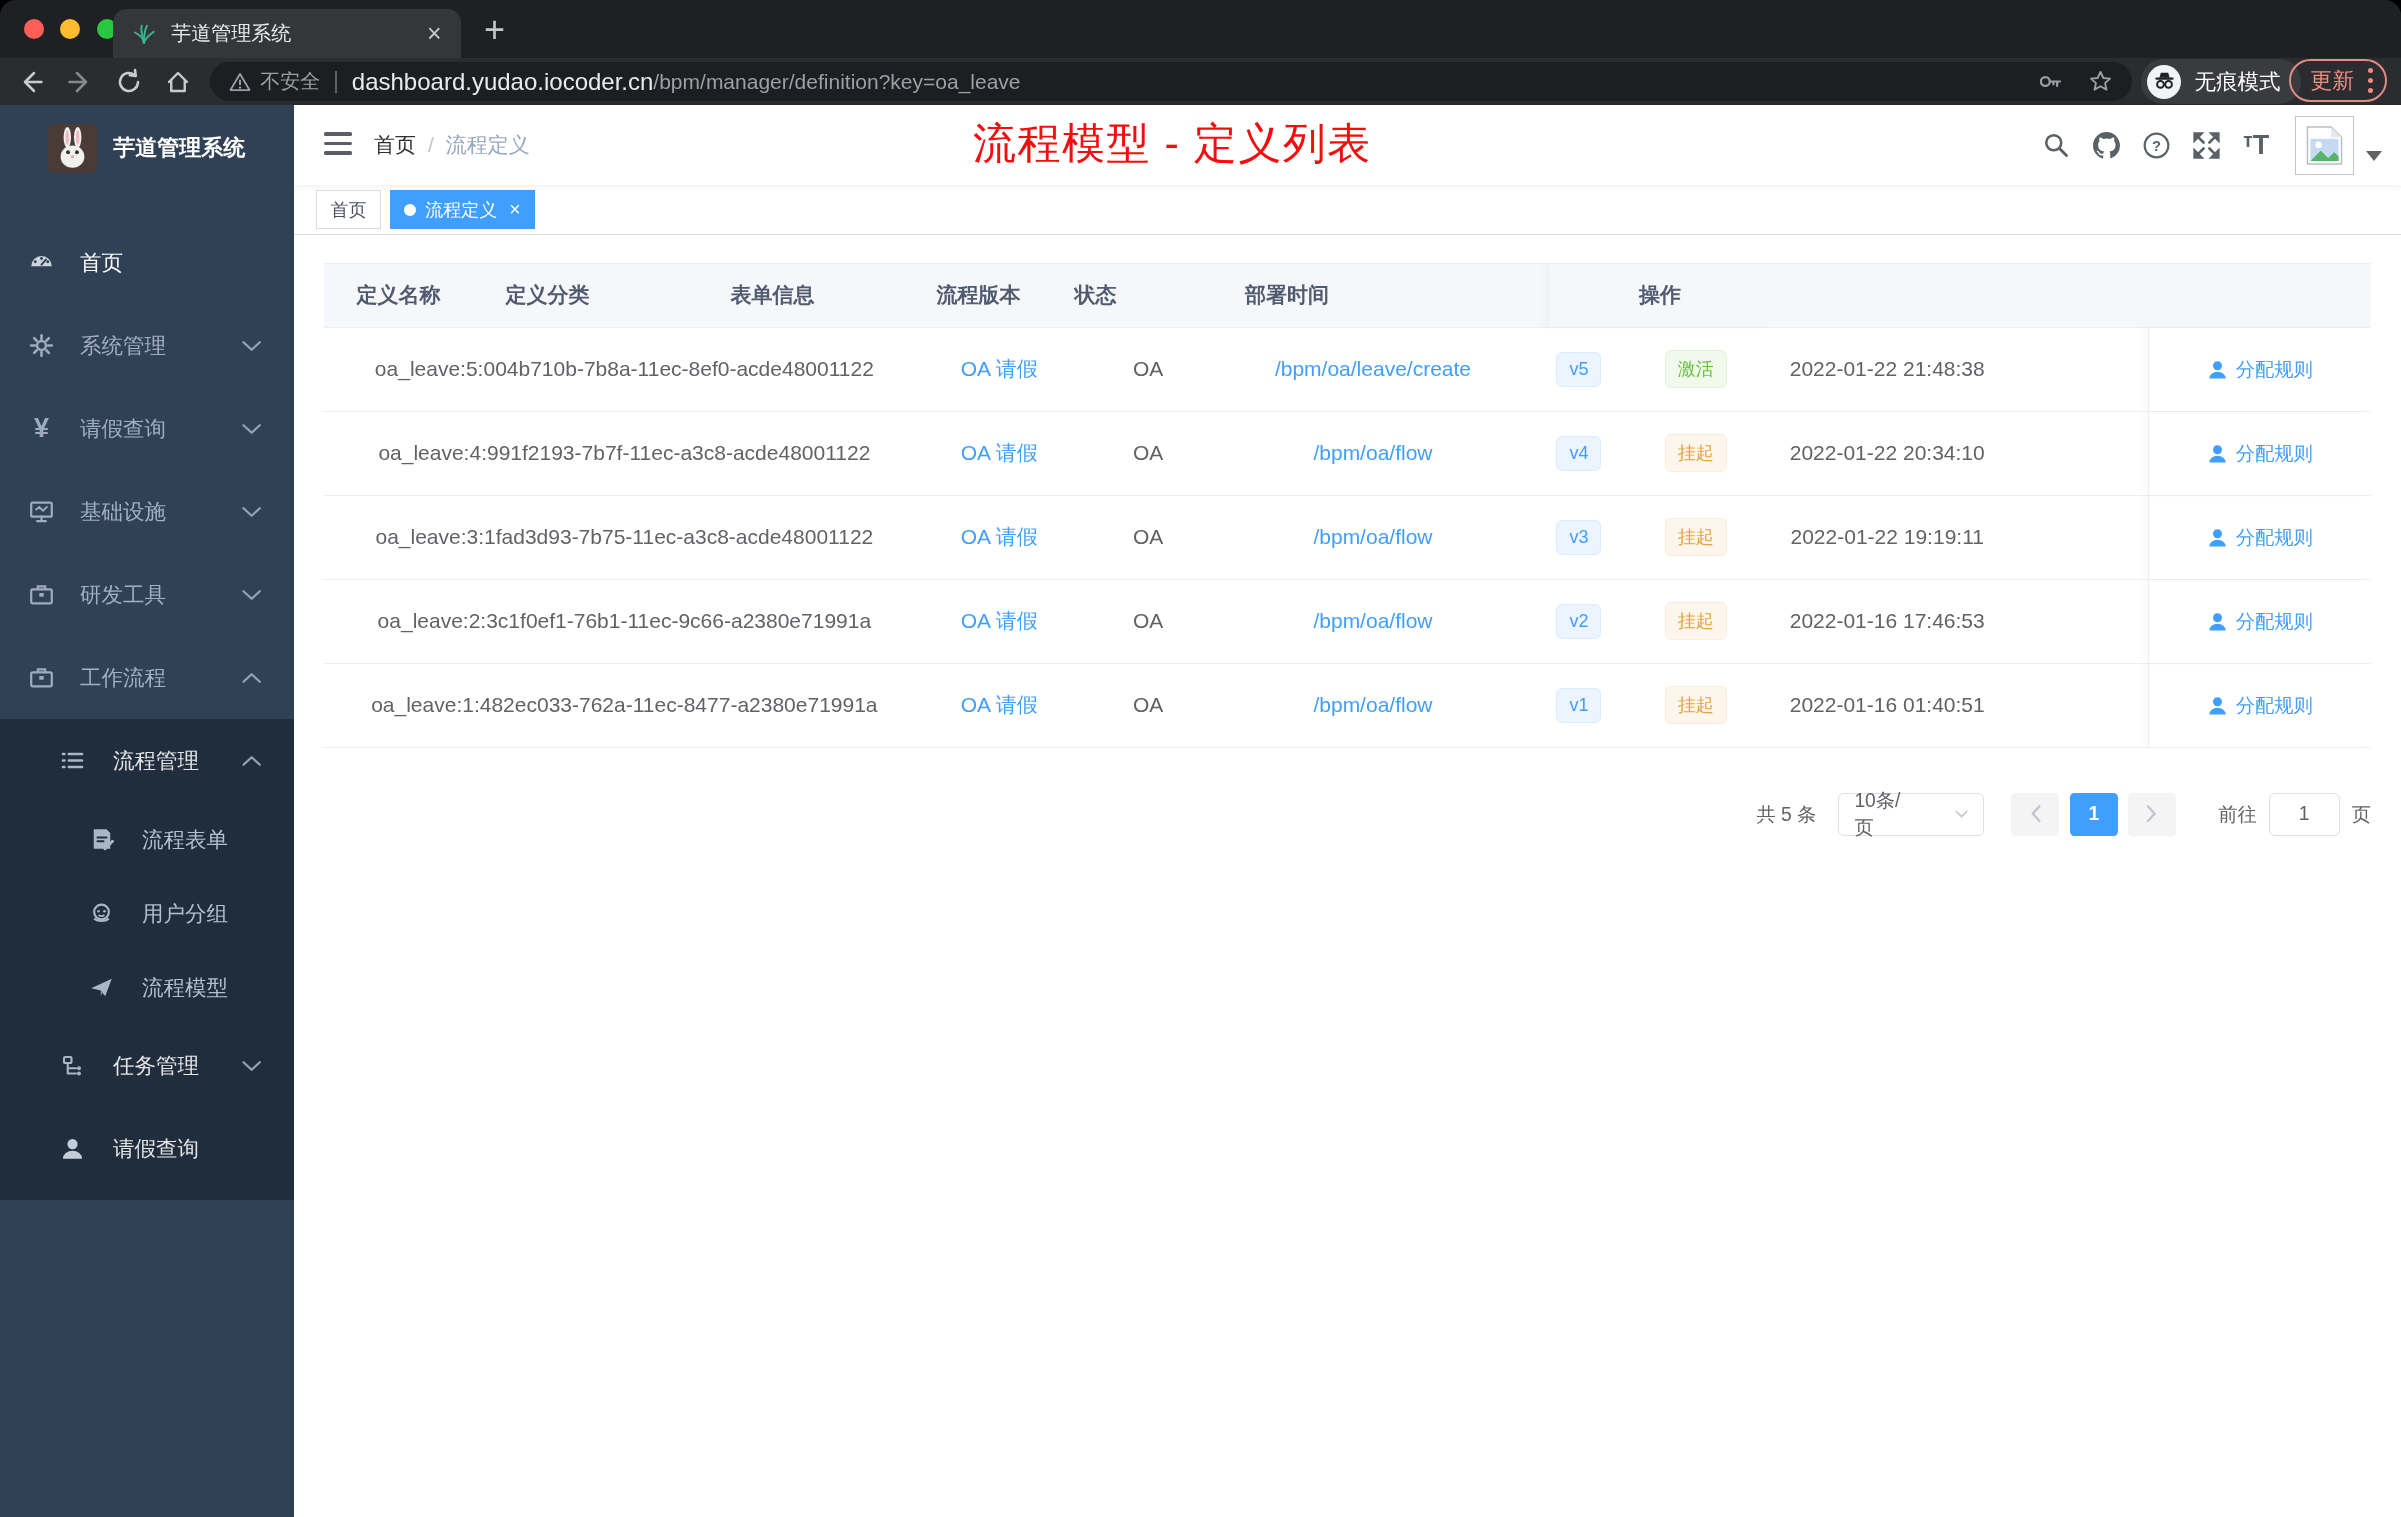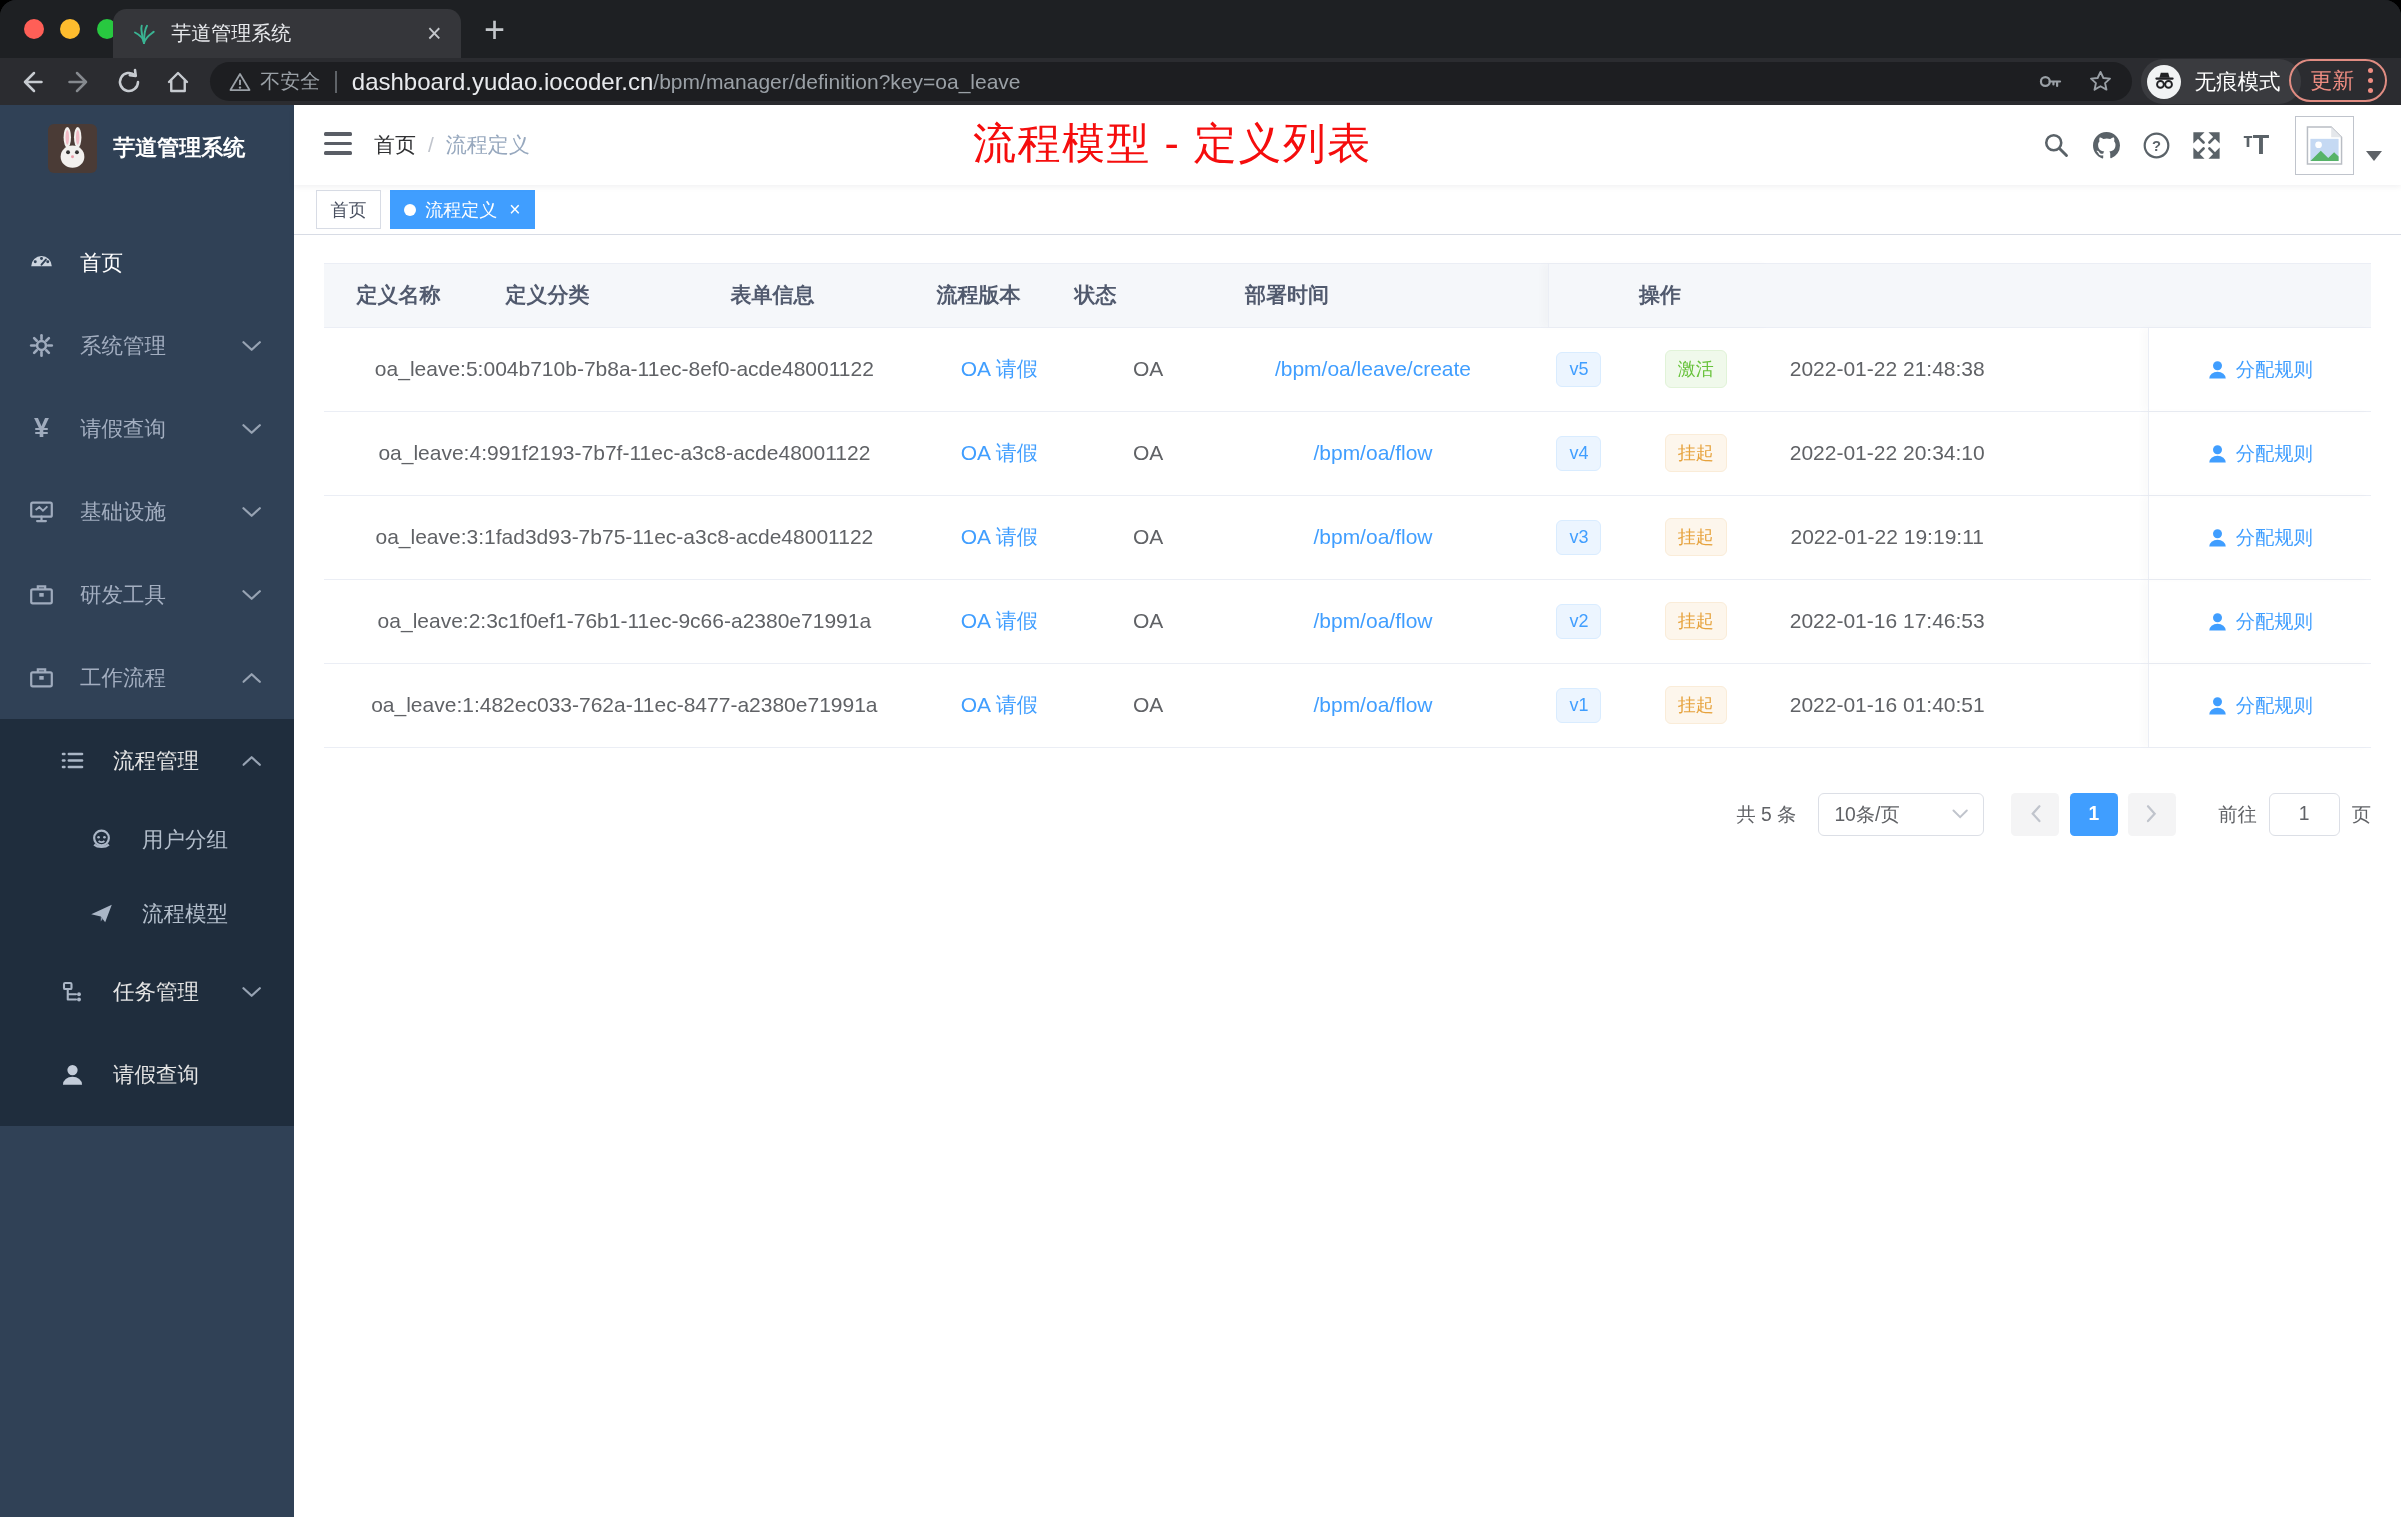--- a/index.html
+++ b/index.html
@@ -92,21 +92,21 @@
   .link { color:#409eff; }
   .ver-badge { display:inline-block; padding:6px 12px; border-radius:6px; background:#ecf5ff; border:1.5px solid #d9ecff; color:#409eff; font-size:18px; }
   .st-badge { display:inline-block; padding:6px 12px; border-radius:6px; font-size:18px; }
   .st-success { background:#f0f9eb; border:1.5px solid #e1f3d8; color:#67c23a; }
   .st-warning { background:#fdf6ec; border:1.5px solid #faecd8; color:#e6a23c; }
   .op-link { display:flex; align-items:center; gap:7.4px; color:#409eff; font-size:19.3px; }
 
   
   .pagebar { display:flex; align-items:center; justify-content:flex-end; margin:45px 30px 0 0; font-size:19.3px; color:#606266; }
   .pg-total { margin-right:22px; }
-  .pg-select { width:166px; height:43px; border:1.5px solid #dcdfe6; border-radius:6px; display:flex; align-items:center; justify-content:space-between; padding:0 15px; margin-right:27px; color:#606266;gap:48px; }
+  .pg-select { width:146px; height:43px; border:1.5px solid #dcdfe6; border-radius:6px; display:flex; align-items:center; justify-content:space-between; padding:0 15px; margin-right:27px; color:#606266;gap:48px; }
   .pg-btn { width:48px; height:43px; border-radius:4.5px; background:#f4f4f5; display:flex; align-items:center; justify-content:center; color:#c0c4cc; }
   .pg-prev { margin-right:10.4px; } .pg-next { margin-left:10.4px; }
   .pg-cur { width:48px; height:43px; border-radius:4.5px; background:#409eff; color:#fff; display:flex; align-items:center; justify-content:center; font-weight:bold; }
   .pg-goto { margin-left:42px; margin-right:12px; }
   .pg-input { width:71px; height:43px; border:1.5px solid #dcdfe6; border-radius:6px; display:flex; align-items:center; justify-content:center; color:#606266; margin-right:12px; }
 
   svg { display:block; }
 </style>
 </head>
 <body>
@@ -340,20 +340,30 @@
               </svg>
           </span>
           <span class="lbl">流程管理</span>
           <span class="chev up">
               <svg width="19.3" height="12" viewBox="0 0 26 16">
                 <path d="M2 3 L13 13 L24 3" stroke="currentColor" stroke-width="3" fill="none" stroke-linecap="round" stroke-linejoin="round"></path>
               </svg>
             </span>
         </div>
 
+        <div class="mi l3">
+          <span class="ic">
+            <svg width="24" height="24" viewBox="0 0 32 32">
+                <path d="M5 3 H22 L27 8 V29 H5 Z" fill="#aab6c6"></path>
+                <path d="M10 14 H22 M10 19 H18" stroke="#1f2d3d" stroke-width="2.6" stroke-linecap="round"></path>
+                <path d="M20 29 L30 19" stroke="#aab6c6" stroke-width="4" stroke-linecap="round"></path>
+              </svg>
+          </span>
+          <span class="lbl">流程表单</span>
+        </div>
 
         <div class="mi l3">
           <span class="ic">
             <svg width="25" height="25" viewBox="0 0 34 34">
                 <circle cx="17" cy="15" r="10" fill="none" stroke="#aab6c6" stroke-width="3"></circle>
                 <path d="M7 24 a12 7 0 0 0 20 0" fill="none" stroke="#aab6c6" stroke-width="3"></path>
                 <circle cx="13" cy="14" r="1.8" fill="#aab6c6"></circle>
                 <circle cx="21" cy="14" r="1.8" fill="#aab6c6"></circle>
                 <path d="M13 19 Q17 22 21 19" stroke="#aab6c6" stroke-width="2.4" fill="none"></path>
               </svg>

